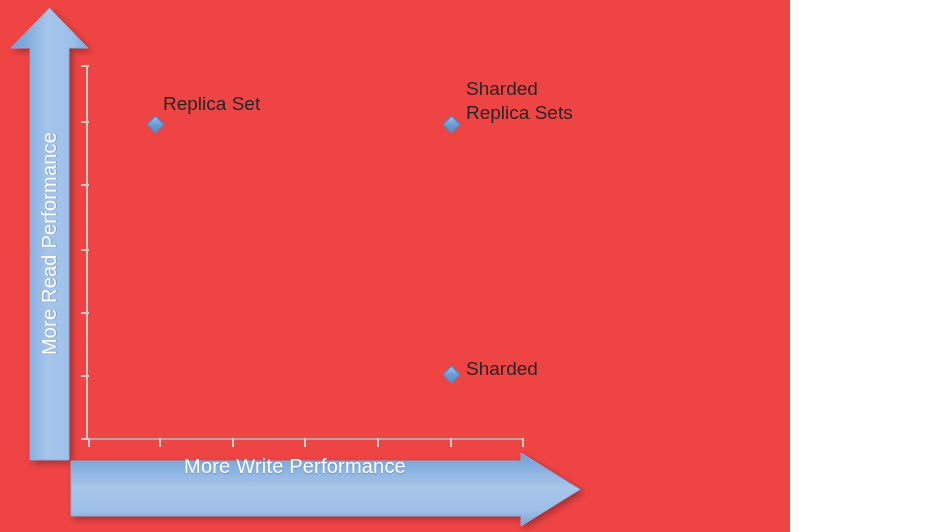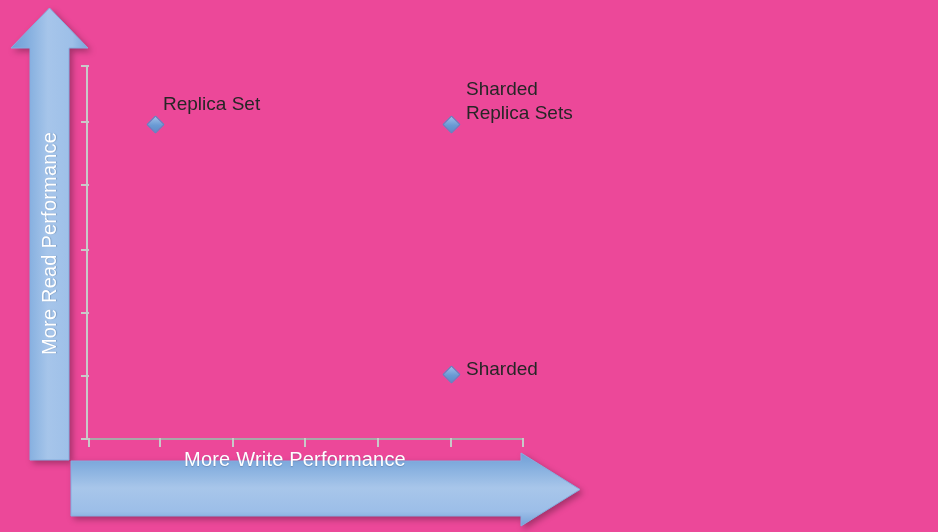--- a/index.html
+++ b/index.html
@@ -9,23 +9,24 @@
   }
   body {
     width: 939px;
     height: 532px;
     font-family: "Liberation Sans", sans-serif;
     overflow: hidden;
     position: relative;
   }
   #stage {
     position: relative;
-    width: 938px;
+    width: 772px;
     height: 532px;
-    background: #ec4899;
+    background: #ef4444;
+    padding-left: 18px;
   }
 
   
   .plot-area {
     position: absolute;
     left: 86px;
     top: 65px;
     width: 436px;
     height: 375px;
     border-left: 2px solid #c9c9c9;
@@ -115,24 +116,25 @@
     top: 452px;
     width: 512px;
     height: 76px;
     filter: drop-shadow(3px 3px 3px rgba(0,0,0,0.30));
   }
   .h-arrow svg { display: block; }
 
   .h-arrow-label {
     position: absolute;
     left: 70px;
-    top: 448px;
+    top: 428px;
     width: 450px;
     height: 76px;
     display: flex;
+    align-items: center;
     justify-content: center;
     pointer-events: none;
   }
   .h-arrow-label span {
     color: #ffffff;
     font-size: 20px;
     letter-spacing: 0.2px;
     white-space: nowrap;
     font-family: "Liberation Sans", sans-serif;
     text-shadow: 0 1px 1px rgba(60,90,130,0.35);

